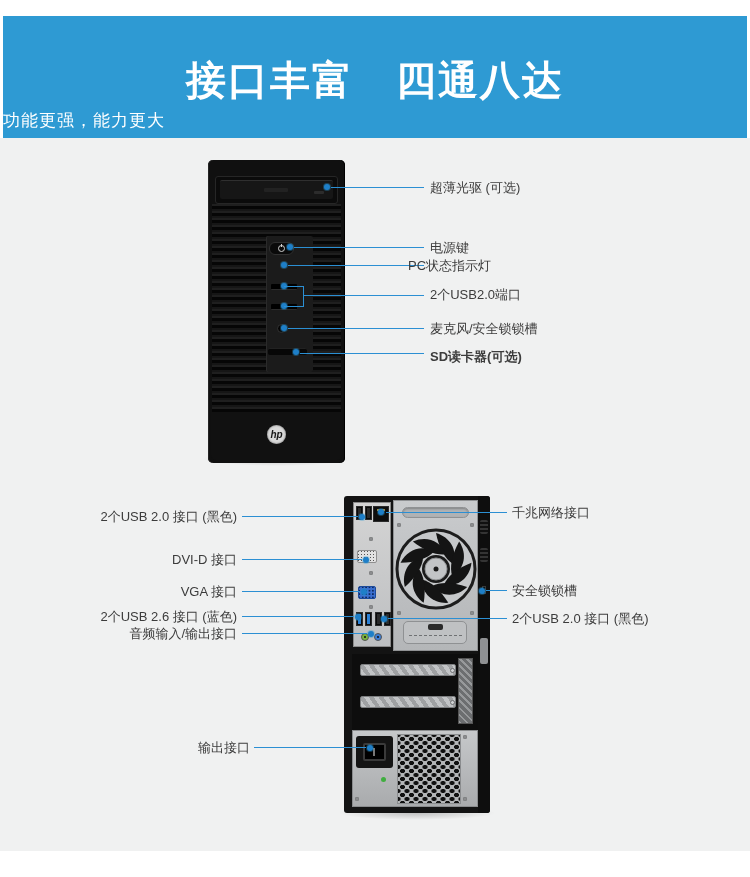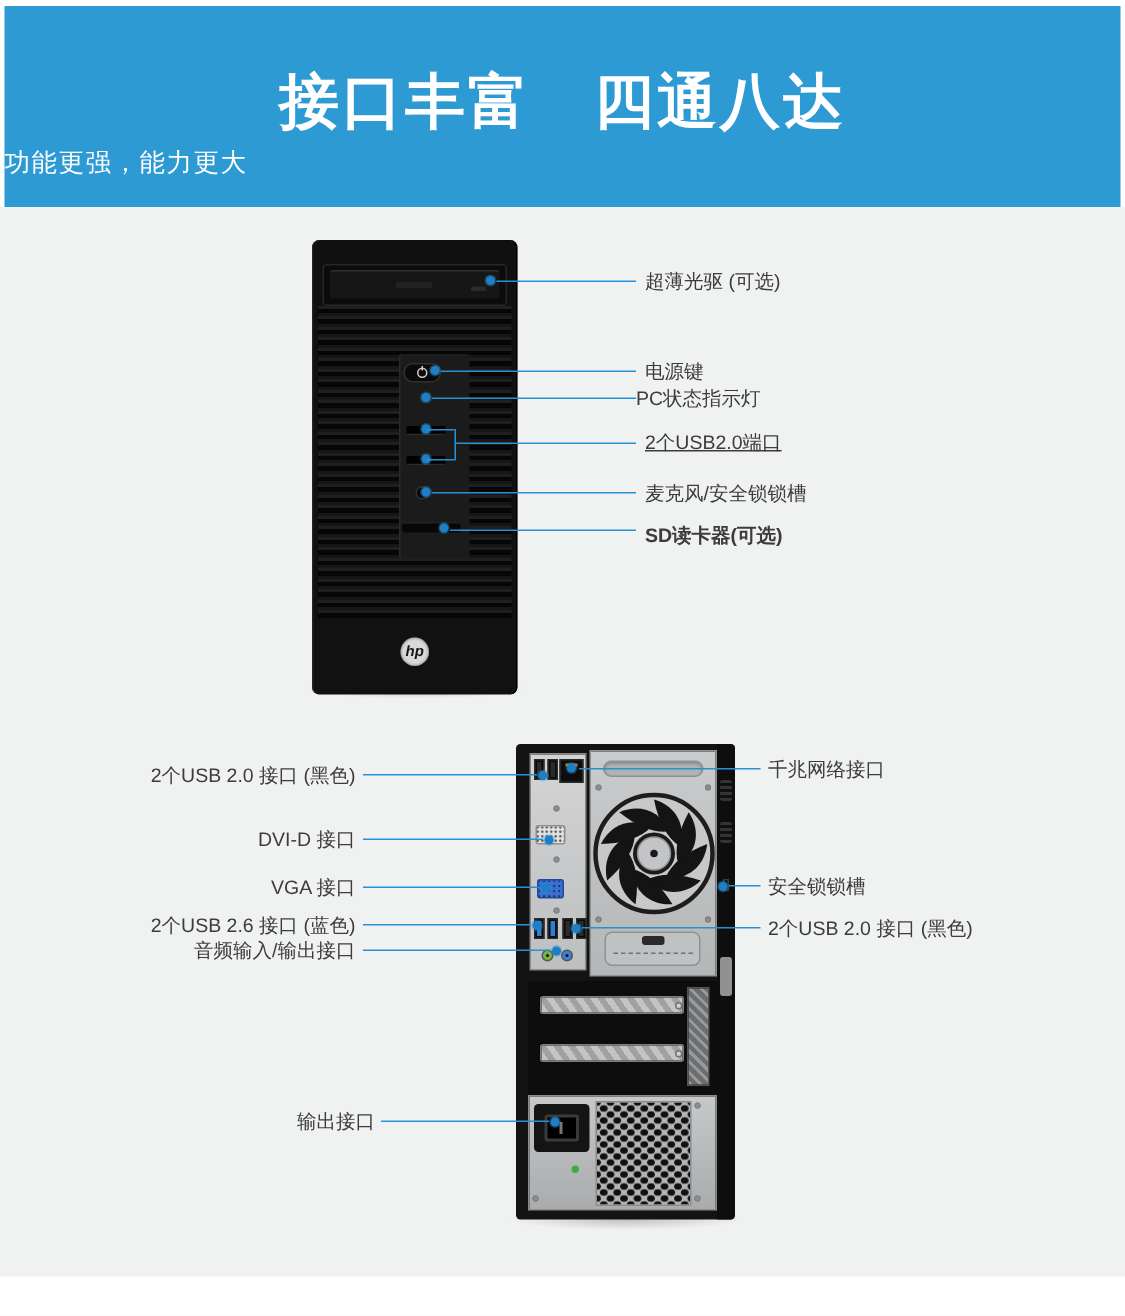--- a/index.html
+++ b/index.html
@@ -1,21 +1,21 @@
 <!DOCTYPE html>
 <html><head>
 <meta charset="utf-8">
 <style>
   * { margin:0; padding:0; box-sizing:border-box; }
   html,body { background:#ffffff; }
   body { font-family:"Liberation Sans", sans-serif; }
   #stage { position:relative; width:750px; height:877px; background:#ffffff; overflow:hidden; margin:0 auto; }
 
   
-  .banner { position:absolute; left:3px; top:4px; width:744px; height:134px; background:#2E9AD3; }
+  .banner { position:absolute; left:3px; top:16px; width:744px; height:134px; background:#2E9AD3; }
   .banner-title { position:absolute; left:0; top:40px; width:100%; text-align:center;
       color:#ffffff; font-size:40px; font-weight:bold; line-height:48px; letter-spacing:2px; }
   .banner-subtitle { position:absolute; left:0; top:93px; width:100%; text-align:left;
       color:#ffffff; font-size:17px; line-height:24px; letter-spacing:1px; }
 
   
   .content-bg { position:absolute; left:0; top:138px; width:750px; height:713px; background:#F0F1F1; }
 
   
   .c-line { position:absolute; height:1px; background:#2B8FD3; }
@@ -146,29 +146,29 @@
     <div class="c-dot" style="left:324px; top:184px;"></div>
     <div class="c-line" style="left:331px; top:187px; width:93px;"></div>
     <div class="c-label" style="left:430px; top:178px;">超薄光驱 (可选)</div>
 
     <div class="c-dot" style="left:287px; top:244px;"></div>
     <div class="c-line" style="left:294px; top:247px; width:130px;"></div>
     <div class="c-label" style="left:430px; top:238px;">电源键</div>
 
     <div class="c-dot" style="left:281px; top:262px;"></div>
     <div class="c-line" style="left:288px; top:265px; width:136px;"></div>
-    <div class="c-label" style="left:424px; top:256px;">PC状态指示灯</div>
+    <div class="c-label" style="left:408px; top:256px;">PC状态指示灯</div>
 
     <div class="c-dot" style="left:281px; top:283px;"></div>
     <div class="c-dot" style="left:281px; top:303px;"></div>
     <div class="c-line" style="left:284px; top:286px; width:19px;"></div>
     <div class="c-line" style="left:284px; top:306px; width:19px;"></div>
     <div class="c-vline" style="left:303px; top:286px; height:21px;"></div>
     <div class="c-line" style="left:303px; top:295px; width:121px;"></div>
-    <div class="c-label" style="left:430px; top:285px;text-decoration:underline;">2个USB2.0端口</div>
+    <div class="c-label" style="left:430px; top:285px;">2个USB2.0端口</div>
 
     <div class="c-dot" style="left:281px; top:325px;"></div>
     <div class="c-line" style="left:288px; top:328px; width:136px;"></div>
     <div class="c-label" style="left:430px; top:319px;">麦克风/安全锁锁槽</div>
 
     <div class="c-dot" style="left:293px; top:349px;"></div>
     <div class="c-line" style="left:300px; top:353px; width:124px;"></div>
     <div class="c-label" style="left:430px; top:347px;font-weight:bold;">SD读卡器(可选)</div>
   </div>
 

